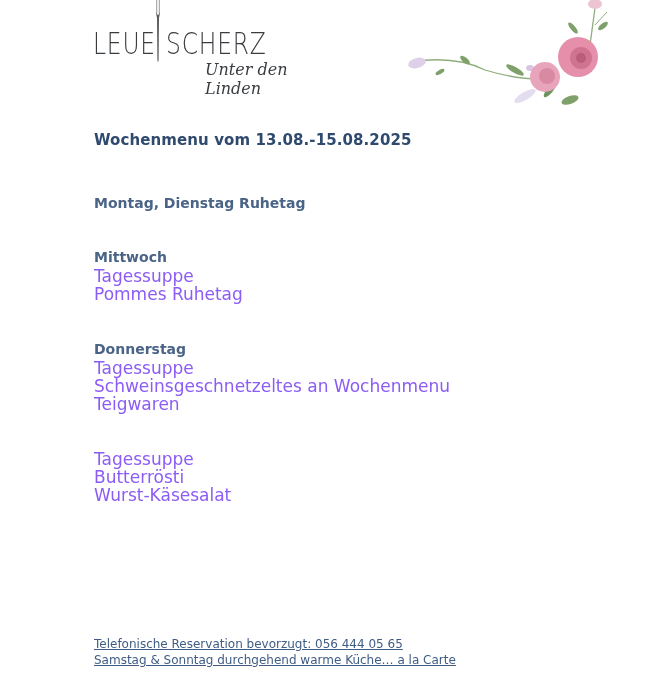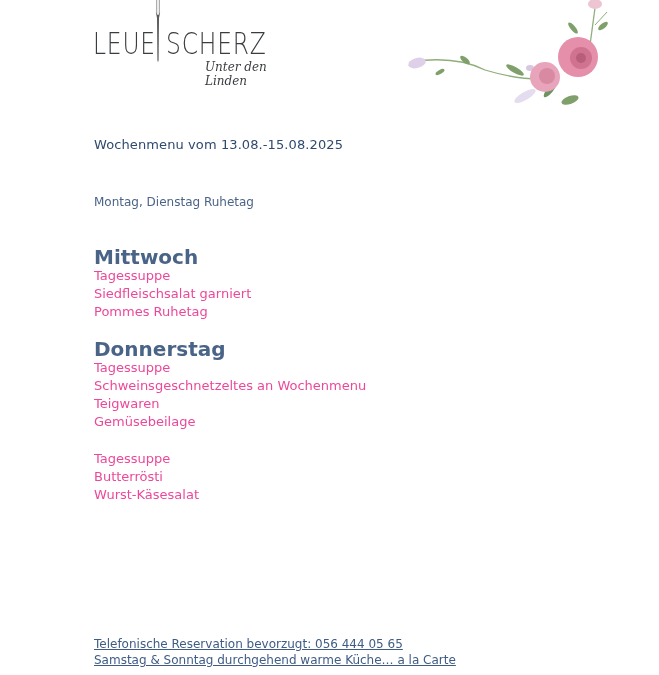--- a/index.html
+++ b/index.html
@@ -2,27 +2,27 @@
 <html><head>
   <meta charset="utf-8">
   <style>
     html, body { margin: 0; padding: 0; background: #ffffff; }
     body { width: 659px; height: 675px; position: relative; overflow: hidden; font-family: "DejaVu Sans", sans-serif; }
     .logo { position: absolute; left: 93px; top: 12px; width: 210px; height: 70px; }
     .logo-word { position: absolute; top: 14px; font-family: "DejaVu Sans", sans-serif; font-size: 30px; letter-spacing: 1px; color: #3a3d40; font-weight: 300; transform: scaleX(0.78); transform-origin: left top; }
     .logo-left { left: 0px; }
     .logo-right { left: 73px; }
     .fork { position: absolute; left: 61px; top: -12px; width: 8px; height: 64px; }
-    .logo-sub { position: absolute; left: 112px; top: 48px; font-family: "DejaVu Serif", serif; font-style: italic; font-size: 12px; color: #3a3d40; }
+    .logo-sub { position: absolute; left: 112px; top: 48px; font-family: "DejaVu Serif", serif; font-style: italic; font-size: 16px; color: #3a3d40; }
     .flowers { position: absolute; left: 395px; top: 0px; width: 235px; height: 115px; }
-    .title { position: absolute; left: 94px; top: 137px; font-size: 13px; font-weight: normal; color: #2f4a6e; letter-spacing: 0.1px; }
-    .rest { position: absolute; left: 94px; top: 195px; font-size: 12px; font-weight: normal; color: #4a6487; }
+    .title { position: absolute; left: 94px; top: 131px; font-size: 15px; font-weight: bold; color: #2f4a6e; letter-spacing: 0.1px; }
+    .rest { position: absolute; left: 94px; top: 195px; font-size: 14px; font-weight: bold; color: #4a6487; }
     .day { position: absolute; left: 94px; }
-    .day-name { font-size: 20px; font-weight: bold; color: #4a6487; line-height: 18px; margin-bottom: 1px; }
-    .dish { font-size: 13px; color: #ec4899; line-height: 18px; }
+    .day-name { font-size: 14px; font-weight: bold; color: #4a6487; line-height: 18px; margin-bottom: 1px; }
+    .dish { font-size: 17px; color: #8b5cf6; line-height: 18px; }
     .footer { position: absolute; left: 94px; top: 637px; font-size: 12px; color: #3f5c85; line-height: 15.5px; text-decoration: underline; }
   </style>
 </head>
 <body>
 
 <div class="logo">
   <span class="logo-word logo-left">LEUE</span>
   <svg class="fork" viewBox="0 0 8 64">
     <rect x="2.2" y="0" width="1" height="14" fill="#9a9a9a"></rect>
     <rect x="4.8" y="0" width="1" height="14" fill="#9a9a9a"></rect>
@@ -53,30 +53,28 @@
   <ellipse cx="175" cy="100" rx="9" ry="4" fill="#7fa06a" transform="rotate(-20 175 100)"></ellipse>
   <ellipse cx="130" cy="96" rx="12" ry="4" fill="#e4dcef" transform="rotate(-30 130 96)"></ellipse>
 </svg>
 
 <div class="title">Wochenmenu vom 13.08.-15.08.2025</div>
 <div class="rest">Montag, Dienstag Ruhetag</div>
 
 <div class="day" style="top:248px;">
   <div class="day-name">Mittwoch</div>
   <div class="dish">Tagessuppe</div>
-  <div class="dish">Siedfleischsalat garniert</div>
   <div class="dish">Pommes Ruhetag</div>
 </div>
 
 <div class="day" style="top:340px;">
   <div class="day-name">Donnerstag</div>
   <div class="dish">Tagessuppe</div>
   <div class="dish">Schweinsgeschnetzeltes an Wochenmenu</div>
   <div class="dish">Teigwaren</div>
-  <div class="dish">Gemüsebeilage</div>
 </div>
 
 <div class="day" style="top:450px;">
   <div class="dish">Tagessuppe</div>
   <div class="dish">Butterrösti</div>
   <div class="dish">Wurst-Käsesalat</div>
 </div>
 
 <div class="footer">
   <div>Telefonische Reservation bevorzugt: 056 444 05 65</div>

